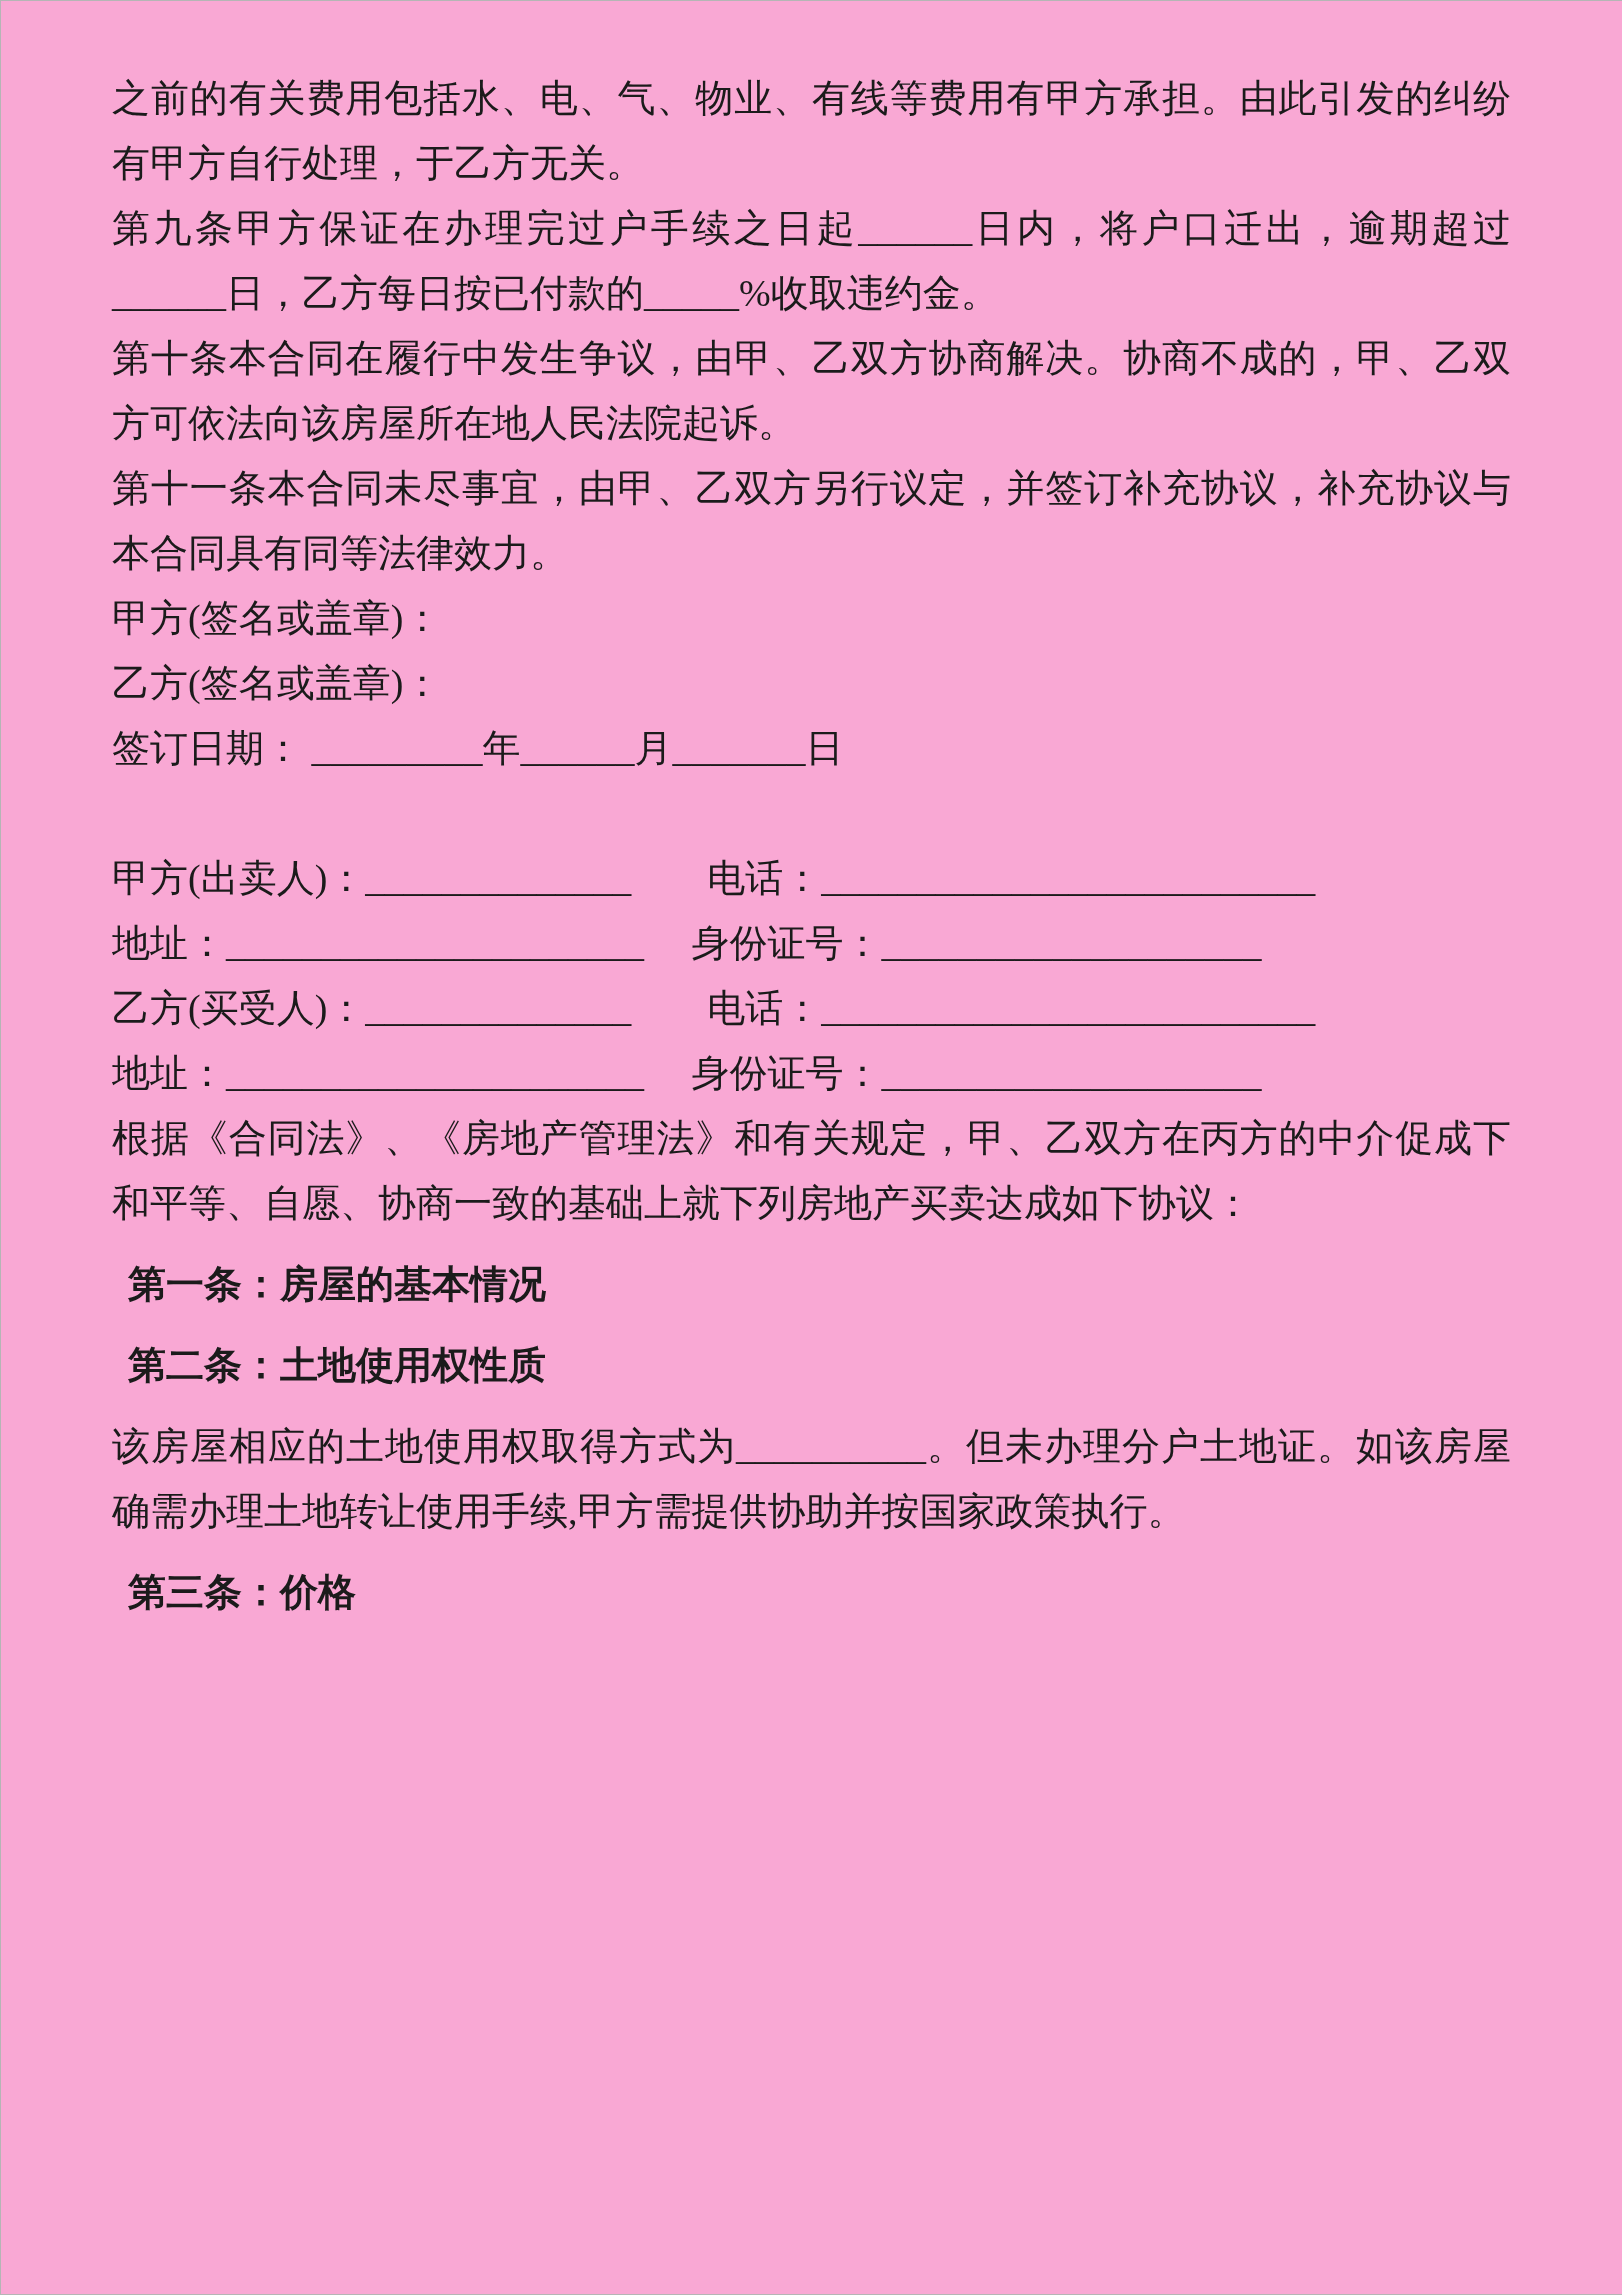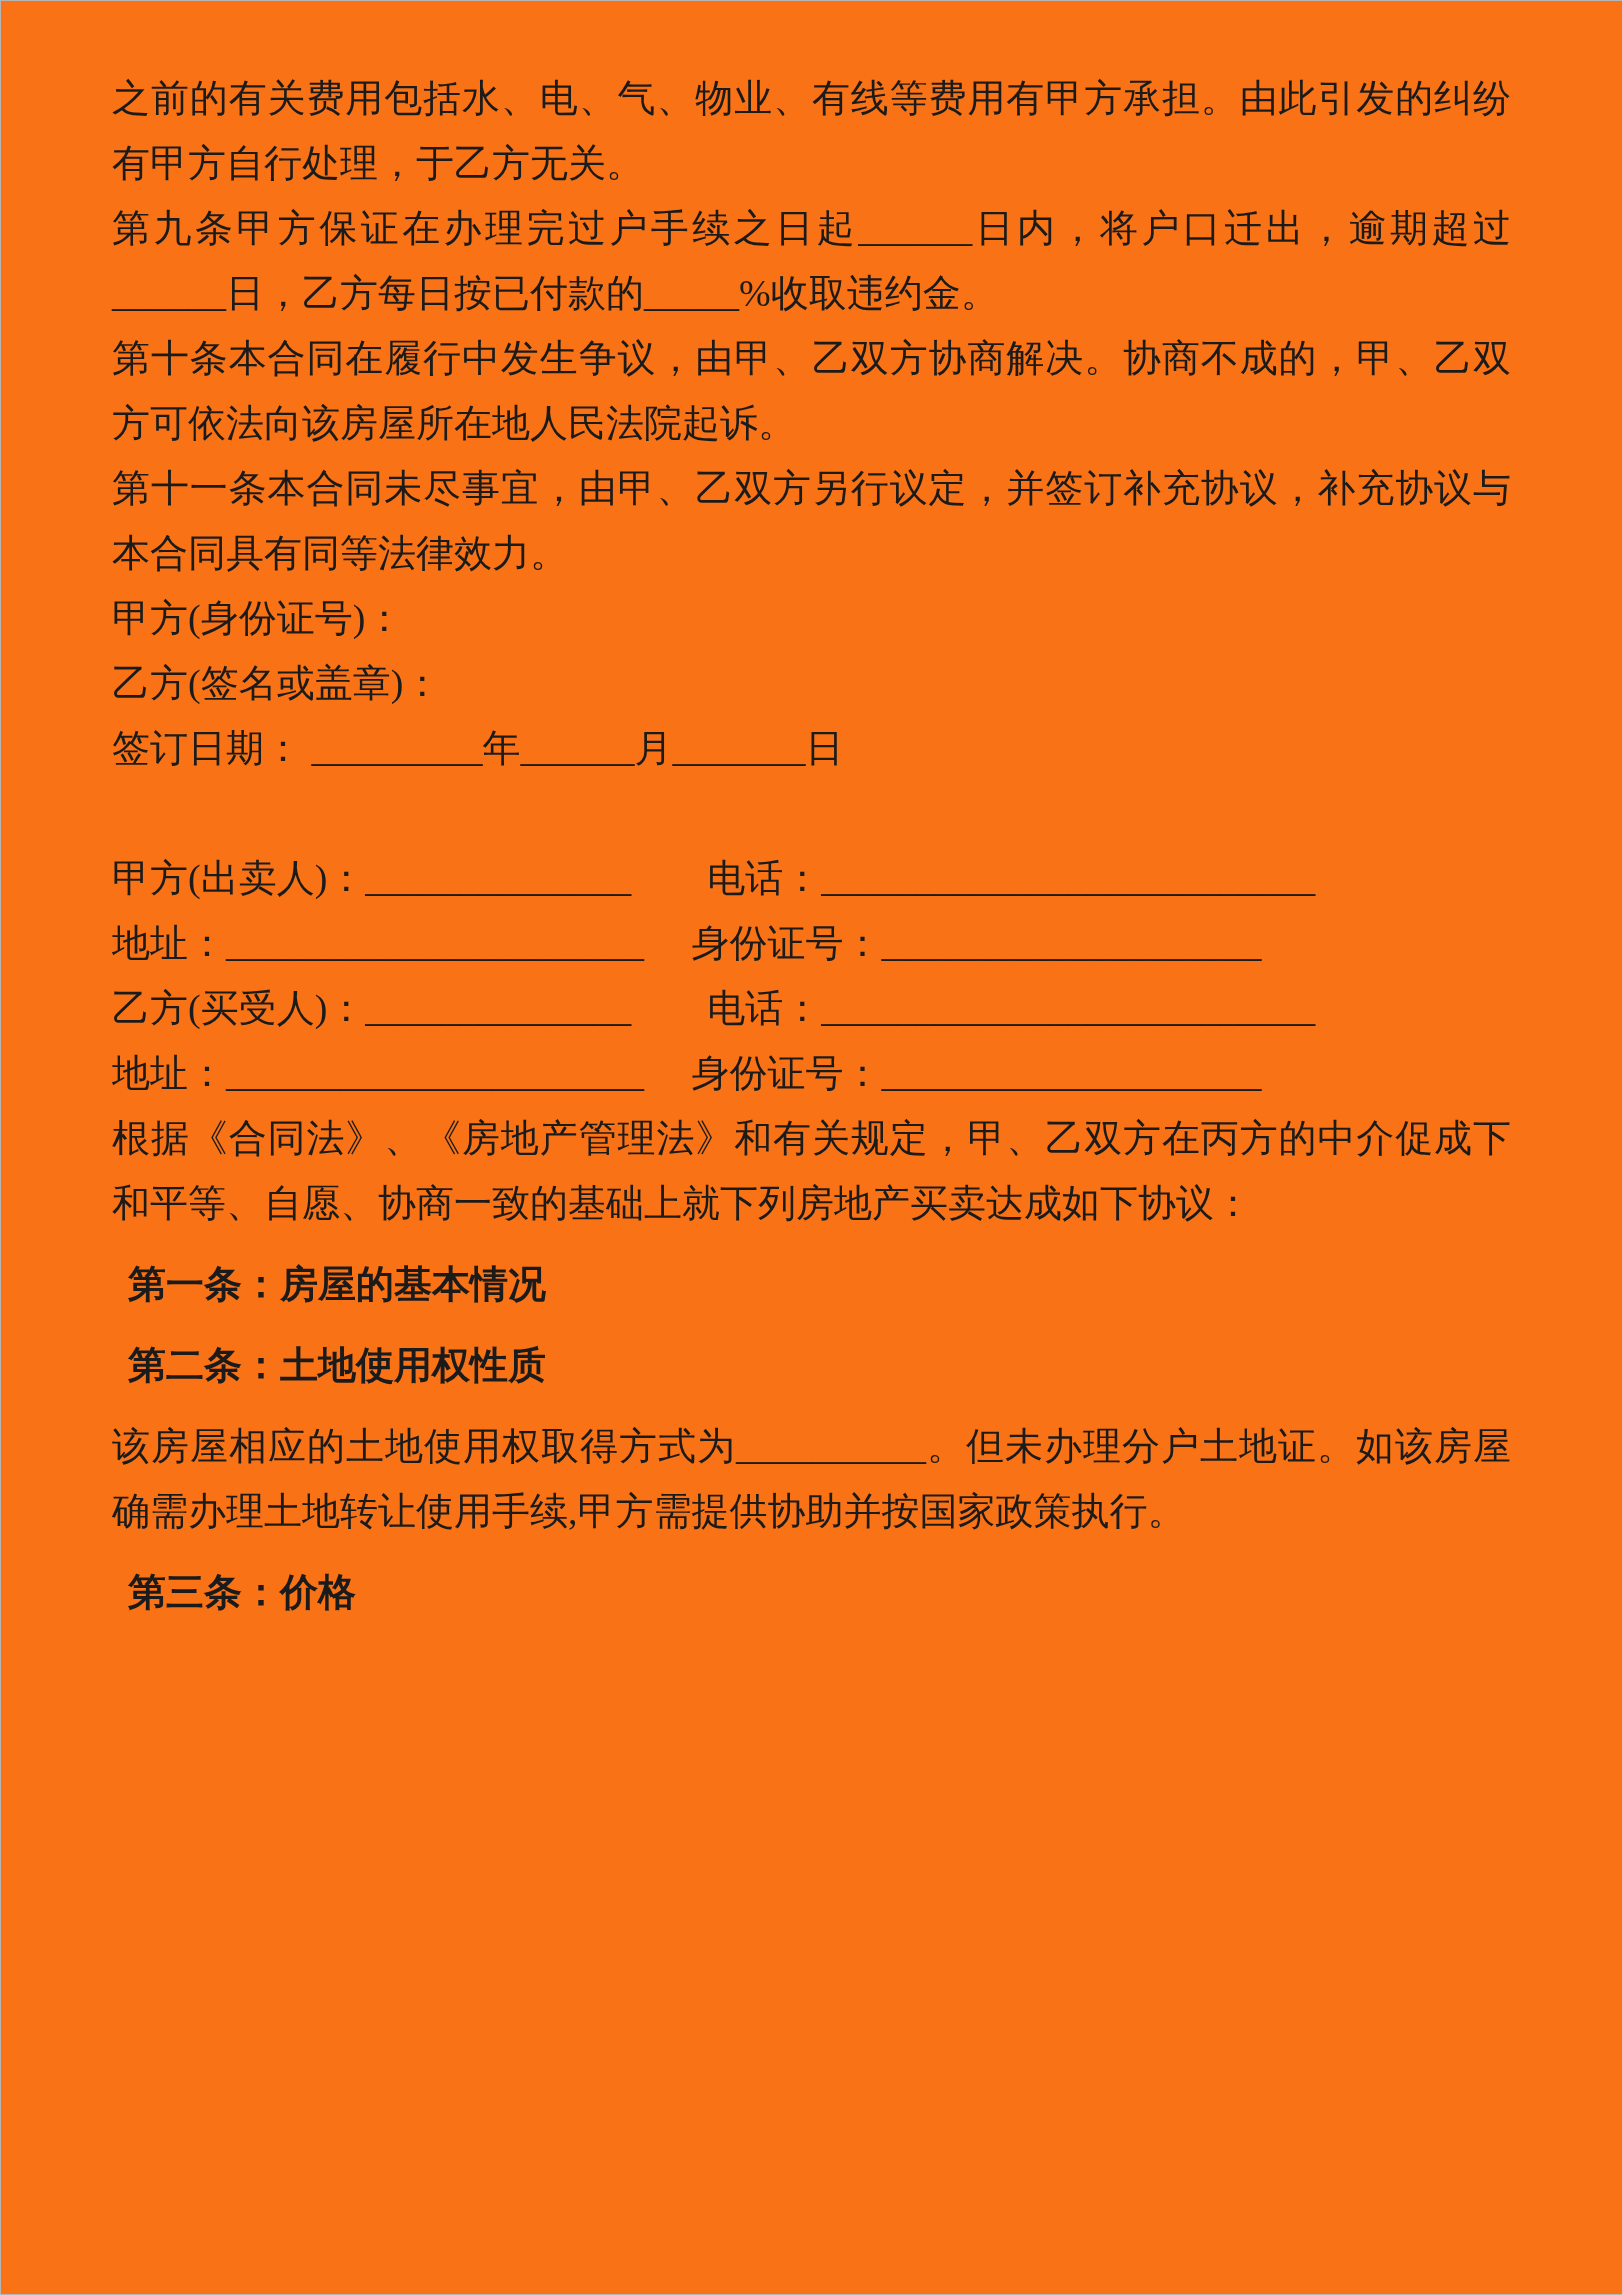--- a/index.html
+++ b/index.html
@@ -5,21 +5,21 @@
   html, body {
     margin: 0;
     padding: 0;
     background: #ffffff;
   }
   .page {
     position: relative;
     width: 1623px;
     height: 2295px;
     box-sizing: border-box;
-    background: #f97316;
+    background: #f9a8d4;
     border: 1.3px solid #b5b5b5;
     padding: 65px 111px 0 111px;
     font-family: "Liberation Serif", "DejaVu Serif", serif;
     font-size: 38px;
     line-height: 65px;
     color: #1b1b1b;
     overflow: hidden;
   }
   .para {
     text-align: justify;
@@ -39,21 +39,21 @@
   }
 </style>
 </head>
 <body>
 
 <div class="page">
   <p class="para">之前的有关费用包括水、电、气、物业、有线等费用有甲方承担。由此引发的纠纷有甲方自行处理，于乙方无关。</p>
   <p class="para">第九条甲方保证在办理完过户手续之日起______日内，将户口迁出，逾期超过______日，乙方每日按已付款的_____%收取违约金。</p>
   <p class="para">第十条本合同在履行中发生争议，由甲、乙双方协商解决。协商不成的，甲、乙双方可依法向该房屋所在地人民法院起诉。</p>
   <p class="para">第十一条本合同未尽事宜，由甲、乙双方另行议定，并签订补充协议，补充协议与本合同具有同等法律效力。</p>
-  <p class="row">甲方(身份证号)：</p>
+  <p class="row">甲方(签名或盖章)：</p>
   <p class="row">乙方(签名或盖章)：</p>
   <p class="row">签订日期： _________年______月_______日</p>
   <div class="spacer"></div>
   <p class="row">甲方(出卖人)：______________　　电话：__________________________</p>
   <p class="row">地址：______________________　 身份证号：____________________</p>
   <p class="row">乙方(买受人)：______________　　电话：__________________________</p>
   <p class="row">地址：______________________　 身份证号：____________________</p>
   <p class="para">根据《合同法》、《房地产管理法》和有关规定，甲、乙双方在丙方的中介促成下和平等、自愿、协商一致的基础上就下列房地产买卖达成如下协议：</p>
   <p class="row heading">第一条：房屋的基本情况</p>
   <p class="row heading">第二条：土地使用权性质</p>

